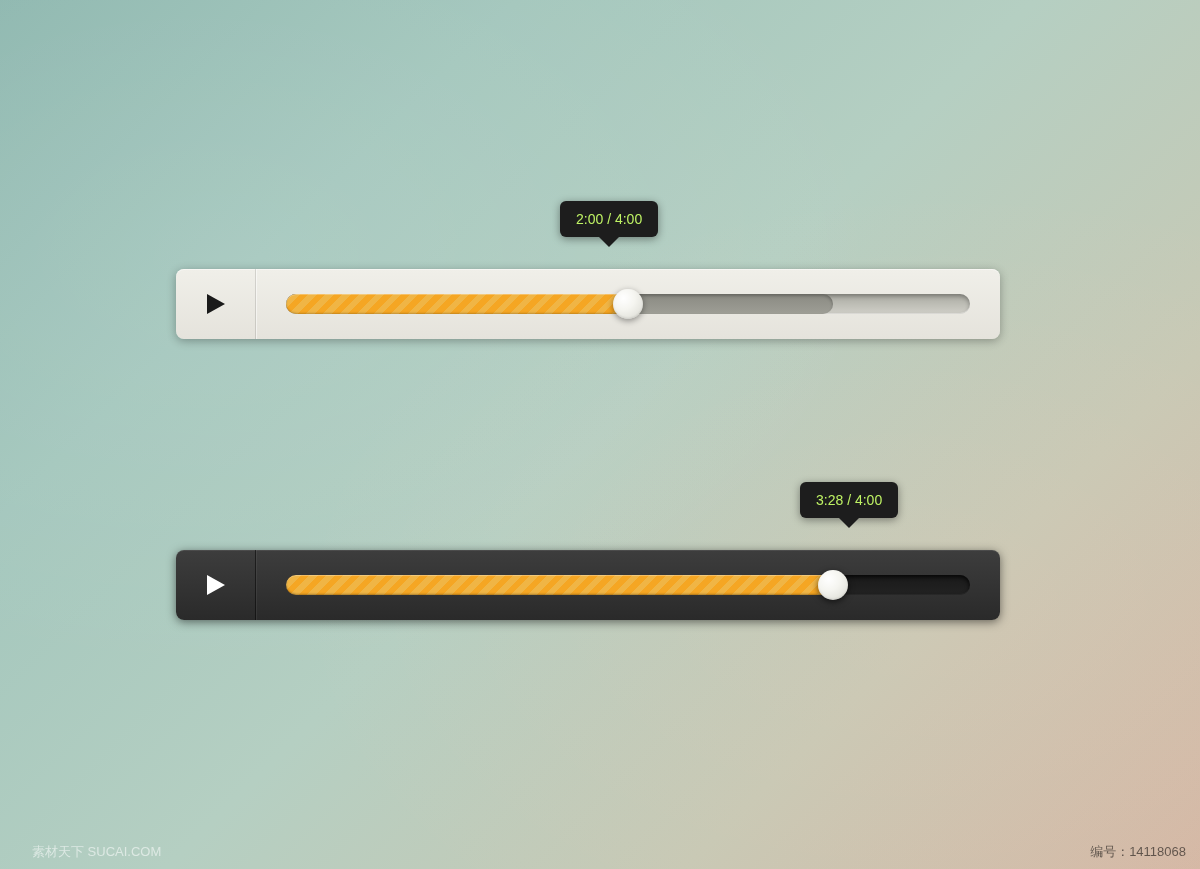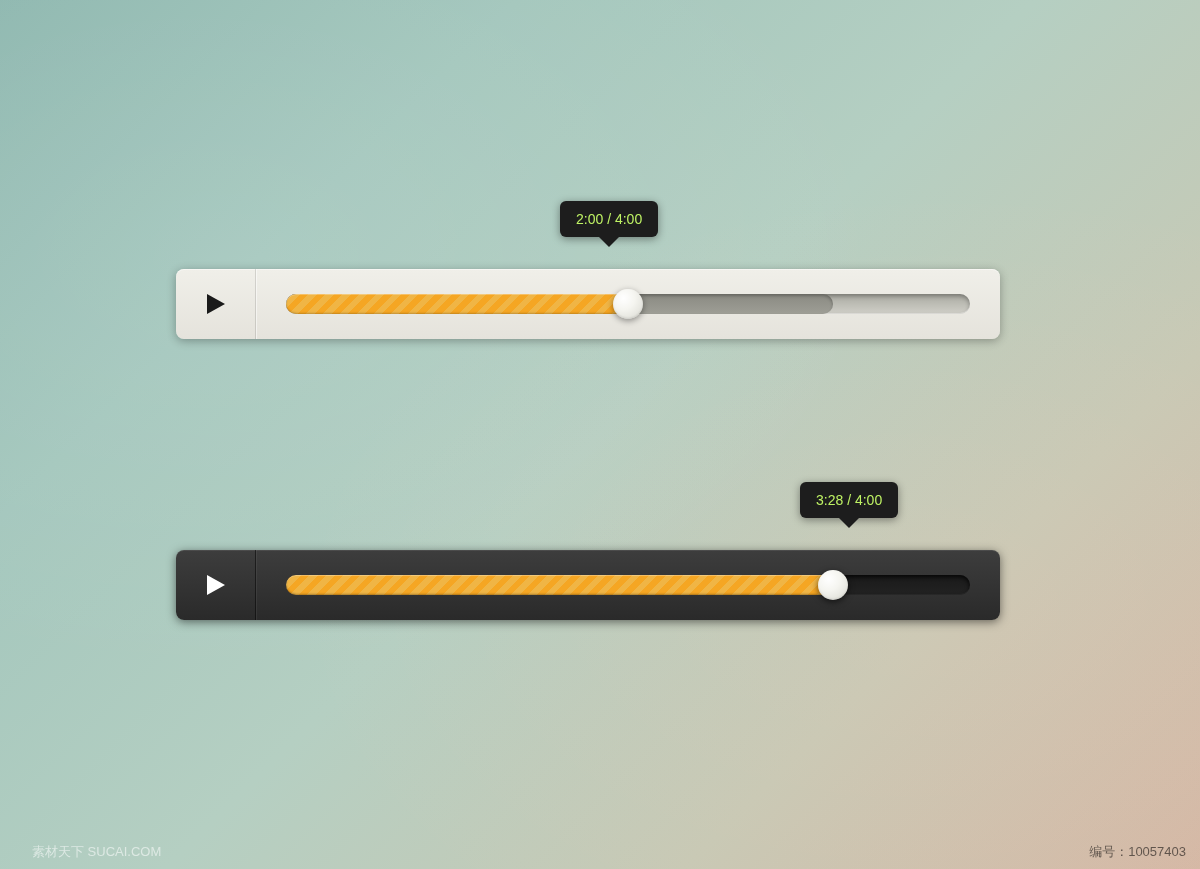--- a/index.html
+++ b/index.html
@@ -245,13 +245,13 @@
   </div>
   <div class="track-container-dark">
     <div class="track-dark">
       <div class="progress-dark"></div>
       <div class="handle-dark"></div>
     </div>
   </div>
 </div>
 
 <div class="watermark">素材天下 SUCAI.COM</div>
-<div class="meta-id">编号：10057403</div>
+<div class="meta-id">编号：14118068</div>
 
 </body></html>

